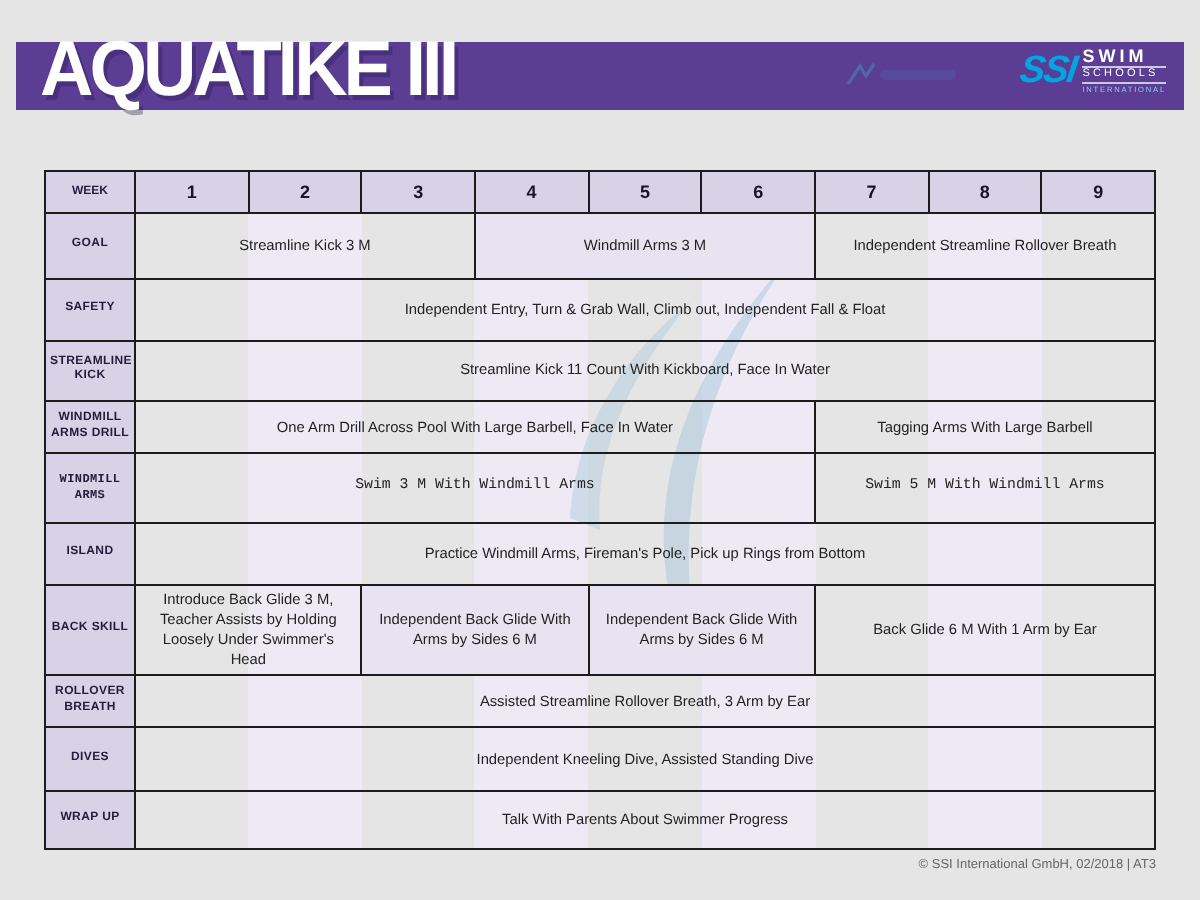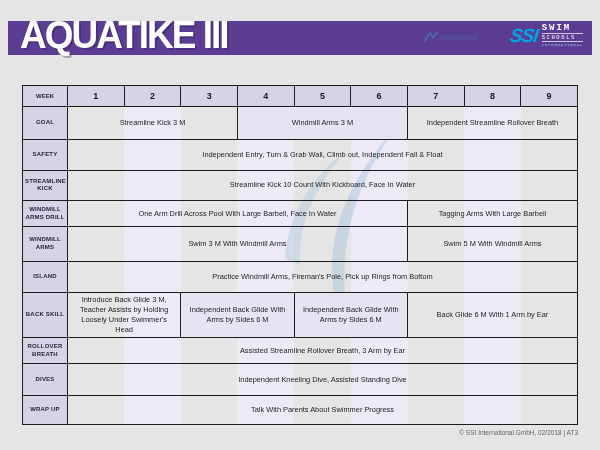--- a/index.html
+++ b/index.html
@@ -14,21 +14,21 @@
     color:#ffffff; font-family:"Liberation Sans", sans-serif;
     text-shadow:2px 2px 0 rgba(40,25,80,.35);
     transform:scaleY(1.05); transform-origin:top left; white-space:nowrap;
   }
   .partner-logo { position:absolute; right:110px; top:9px; opacity:.35; }
   .ssi-logo { position:absolute; right:9px; top:3px; display:flex; align-items:center; gap:4px; }
   .ssi-mark {
     color:#00a5e3; font-size:19px; font-weight:bold; font-style:italic;
     letter-spacing:-1px; transform:skewX(-8deg);
   }
-  .ssi-text { display:flex; flex-direction:column; line-height:1.05;font-family:Liberation Mono, monospace; }
+  .ssi-text { display:flex; flex-direction:column; line-height:1.05; }
   .ssi-swim { color:#ffffff; font-size:9px; font-weight:bold; letter-spacing:2px; }
   .ssi-schools { color:#ffffff; font-size:5.5px; letter-spacing:1.6px; border-top:1px solid #cfc6e4; border-bottom:1px solid #cfc6e4; padding:.5px 0; }
   .ssi-intl { color:#8fd0ef; font-size:3.8px; letter-spacing:.9px; margin-top:1px; }
 
   
   .prereq { position:absolute; left:0; right:0; top:64px; text-align:center; font-size:9.5px; color:#111; }
   .prereq b { font-weight:bold; }
 
   
   .table-wrap { position:absolute; left:22px; top:85px; width:556px; height:340px; }
@@ -47,21 +47,21 @@
   .grid th.week-label { background:#d8d2e6; font-size:6px; font-weight:bold; color:#221d3a; }
   .grid td { font-size:7.4px; color:#232323; padding:2px 8px; line-height:1.35; background:transparent; }
   .grid td.hl { background:#e7e3f1; }
 
   
   .grid thead tr { height:21px; }
   .grid tbody tr:nth-child(1)  { height:32px; }
   .grid tbody tr:nth-child(2)  { height:31px; }
   .grid tbody tr:nth-child(3)  { height:29px; }
   .grid tbody tr:nth-child(4)  { height:26px;padding-left:16px; }
-  .grid tbody tr:nth-child(5)  { height:34px; }
+  .grid tbody tr:nth-child(5)  { height:34px;font-family:Liberation Mono, monospace; }
   .grid tbody tr:nth-child(6)  { height:30px; }
   .grid tbody tr:nth-child(7)  { height:43px; }
   .grid tbody tr:nth-child(8)  { height:25px; }
   .grid tbody tr:nth-child(9)  { height:32px; }
   .grid tbody tr:nth-child(10) { height:28px; }
 
   
   .footer { position:absolute; right:22px; top:429px; font-size:6.5px; color:#666; }
 </style>
 </head>
@@ -132,21 +132,21 @@
             <td colspan="3">Streamline Kick 3 M</td>
             <td colspan="3" class="hl">Windmill Arms 3 M</td>
             <td colspan="3">Independent Streamline Rollover Breath</td>
           </tr>
           <tr>
             <th class="row-label">SAFETY</th>
             <td colspan="9">Independent Entry, Turn &amp; Grab Wall, Climb out, Independent Fall &amp; Float</td>
           </tr>
           <tr>
             <th class="row-label">STREAMLINE KICK</th>
-            <td colspan="9">Streamline Kick 10 Count With Kickboard, Face In Water</td>
+            <td colspan="9">Streamline Kick 11 Count With Kickboard, Face In Water</td>
           </tr>
           <tr>
             <th class="row-label">WINDMILL ARMS DRILL</th>
             <td colspan="6">One Arm Drill Across Pool With Large Barbell, Face In Water</td>
             <td colspan="3">Tagging Arms With Large Barbell</td>
           </tr>
           <tr>
             <th class="row-label">WINDMILL ARMS</th>
             <td colspan="6">Swim 3 M With Windmill Arms</td>
             <td colspan="3">Swim 5 M With Windmill Arms</td>

